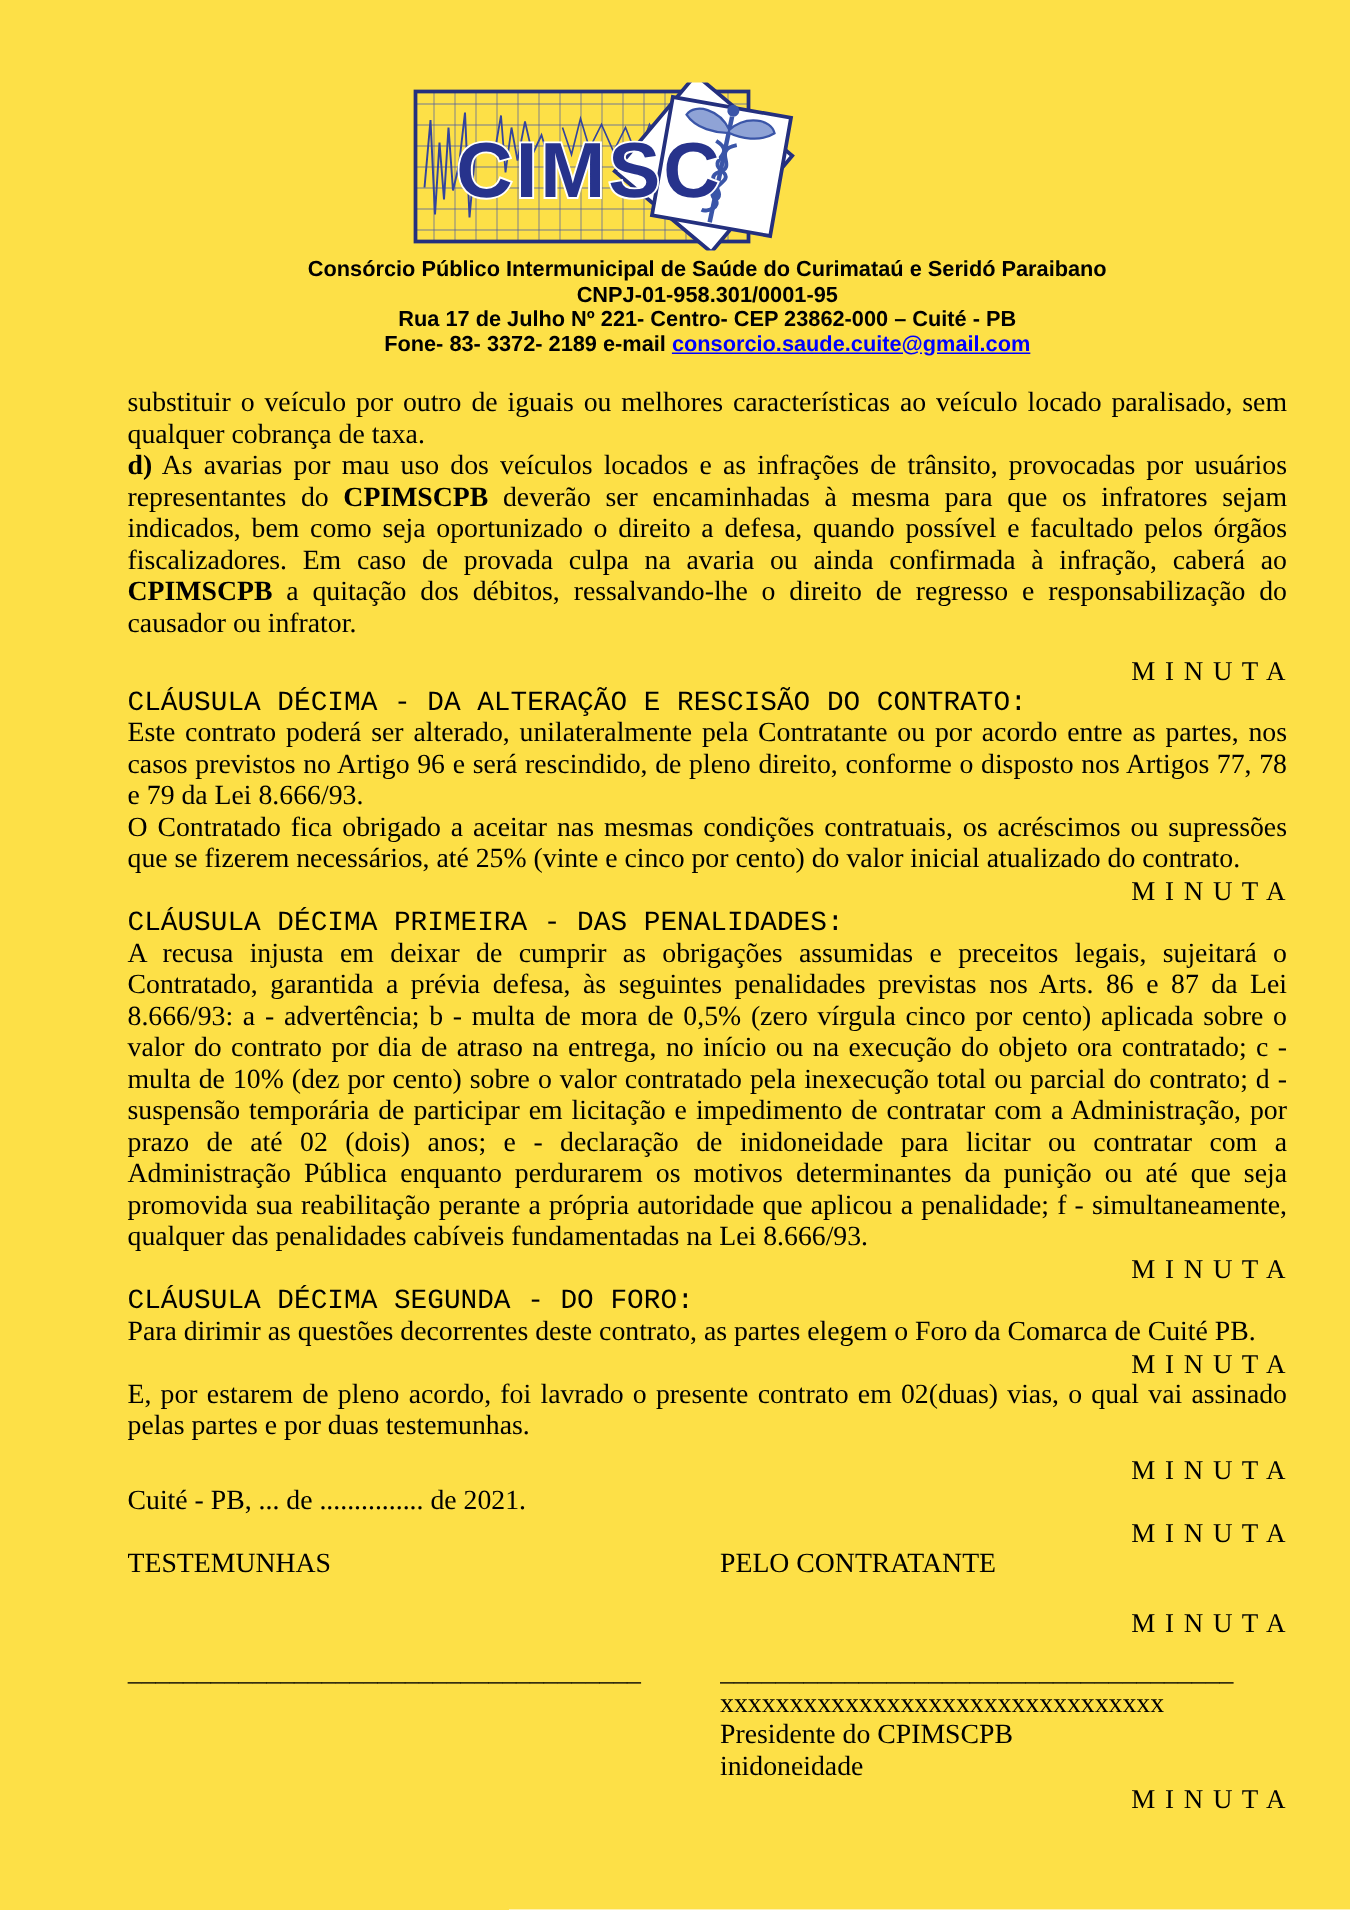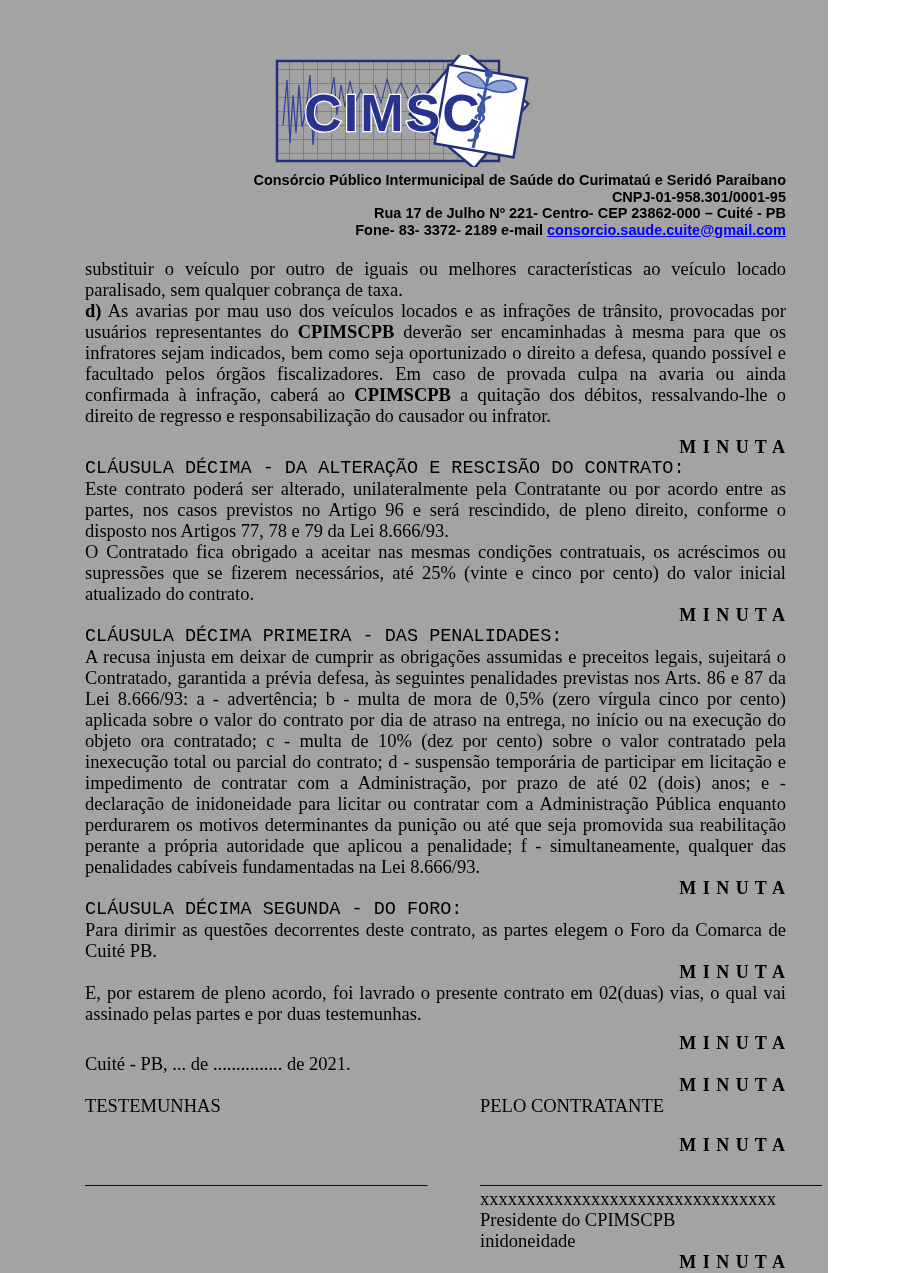--- a/index.html
+++ b/index.html
@@ -1,29 +1,29 @@
 <!DOCTYPE html>
 <html><head>
 <meta charset="utf-8">
 <style>
   html,body { margin:0; padding:0; background:#ffffff; }
   body { width:900px; height:1273px; color:#000; font-family:"Liberation Serif", serif; }
-  .page { box-sizing:border-box; width:828px; height:1273px; padding:55px 42px 0 85px; overflow:hidden; background:#a3a3a3; }
+  .page { box-sizing:border-box; width:900px; height:1273px; padding:55px 42px 0 85px; overflow:hidden; background:#fde047; }
 
   
   .logo-wrap { width:275px; height:112px; margin-left:190px; }
-  .letterhead { text-align:right; font-family:"Liberation Sans", sans-serif; font-weight:bold;
+  .letterhead { text-align:center; font-family:"Liberation Sans", sans-serif; font-weight:bold;
                 font-size:14.5px; line-height:16.5px; margin-top:5px; }
   .letterhead .email-link { color:#0000ff; text-decoration:underline; }
 
   
   .doc { margin-top:21px; font-size:18.5px; line-height:21px; }
   .doc p { margin:0; text-align:justify; }
   .doc .heading { text-align:left;font-family:Liberation Mono, monospace; }
-  .minuta { font-weight:bold; text-align:right; letter-spacing:1px; font-size:18px; line-height:21px; }
+  .minuta { font-weight:normal; text-align:right; letter-spacing:1px; font-size:18px; line-height:21px; }
   .mt10 { margin-top:10px; }
   .mt8  { margin-top:8px; }
   .mt18 { margin-top:18px; }
   .mt12 { margin-top:12px; }
   .right { text-align:left; }
 
   .cols { display:flex; }
   .col-left  { flex:0 0 395px; width:395px; }
   .col-right { flex:1 1 auto; }
   .sigline { white-space:nowrap; overflow:hidden; max-width:345px; letter-spacing:0; text-align:left !important; }

